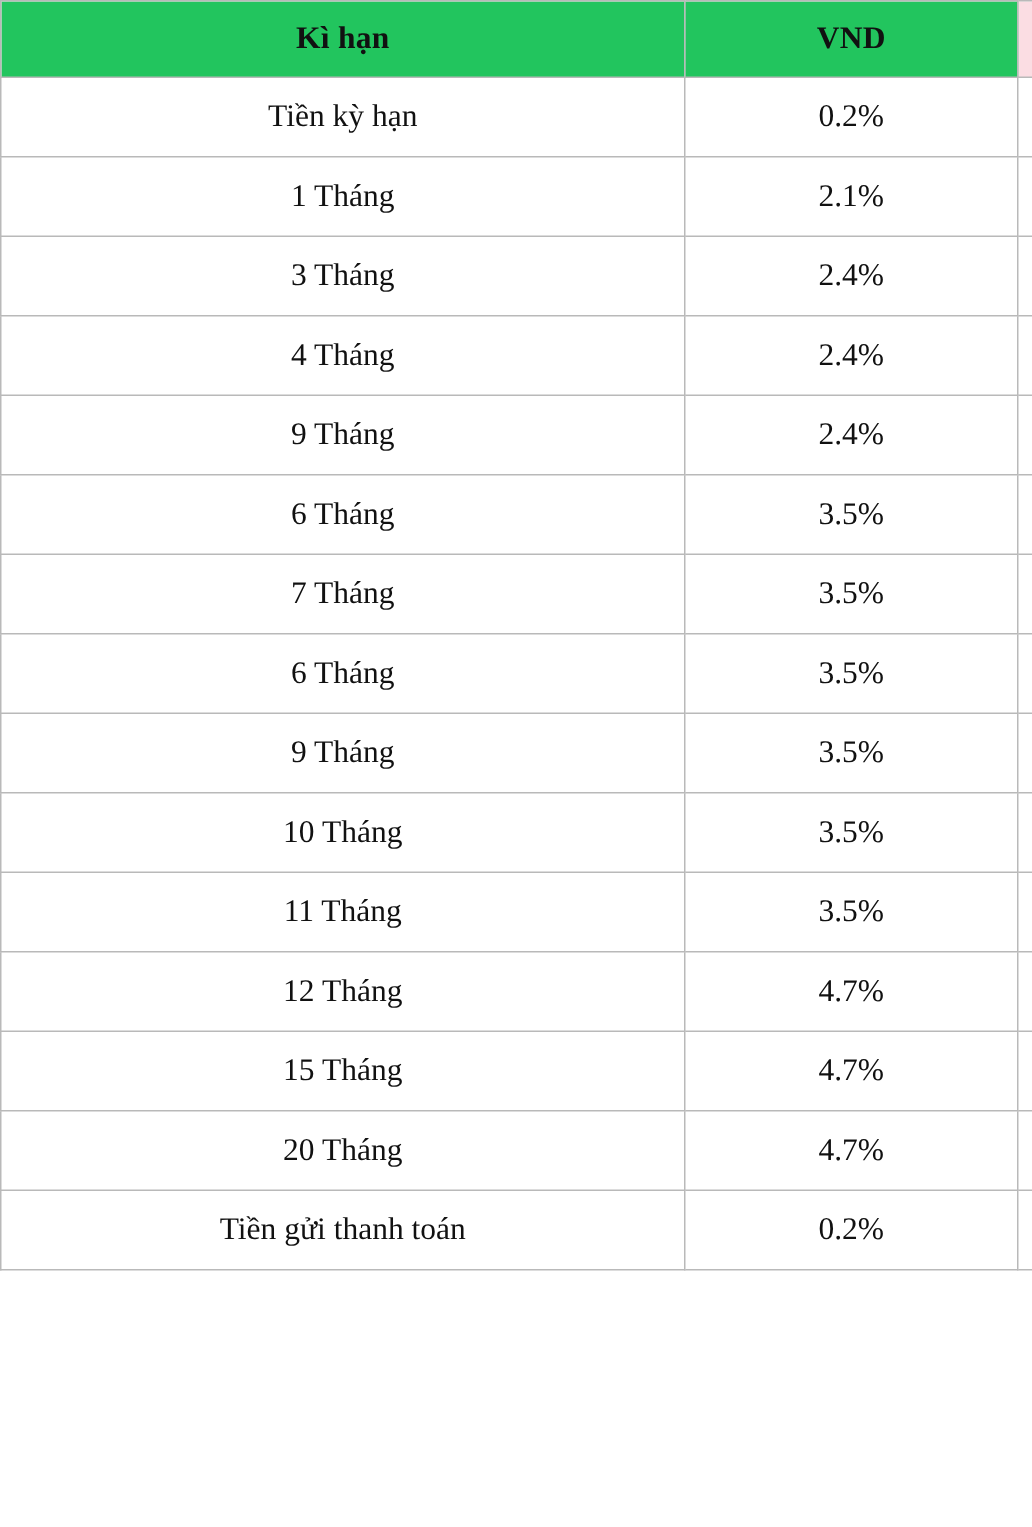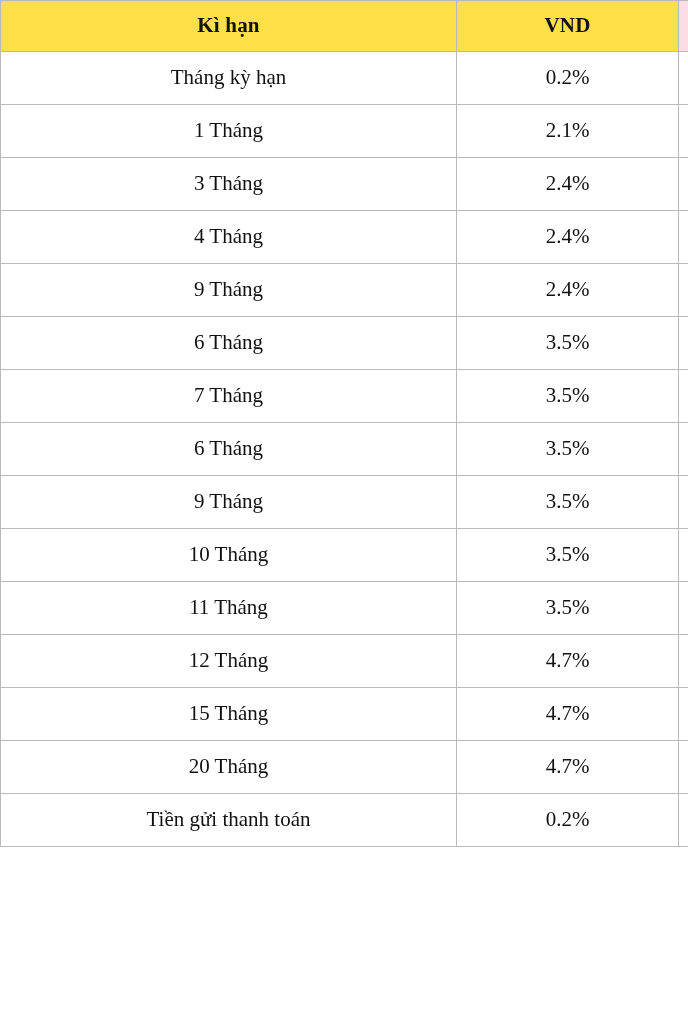--- a/index.html
+++ b/index.html
@@ -32,21 +32,21 @@
   table.rate-table td {
     border: 1px solid #b9b9b9;
     text-align: center;
     vertical-align: middle;
     padding: 0;
     height: 52px;
     font-size: 21px;
     line-height: 1.2;
   }
   table.rate-table thead th {
-    background: #fde047;
+    background: #22c55e;
     font-weight: bold;
     font-size: 21px;
     height: 50px;
     letter-spacing: 0.2px;
   }
   table.rate-table tbody td {
     background: #ffffff;
     font-weight: normal;
   }
   table.rate-table th.edge-cell,
@@ -74,21 +74,21 @@
     </colgroup>
     <thead>
       <tr>
         <th>Kì hạn</th>
         <th>VND</th>
         <th class="edge-cell"></th>
       </tr>
     </thead>
     <tbody>
       <tr>
-        <td>Tháng kỳ hạn</td>
+        <td>Tiền kỳ hạn</td>
         <td>0.2%</td>
         <td class="edge-cell"></td>
       </tr>
       <tr>
         <td>1 Tháng</td>
         <td>2.1%</td>
         <td class="edge-cell"></td>
       </tr>
       <tr>
         <td>3 Tháng</td>

